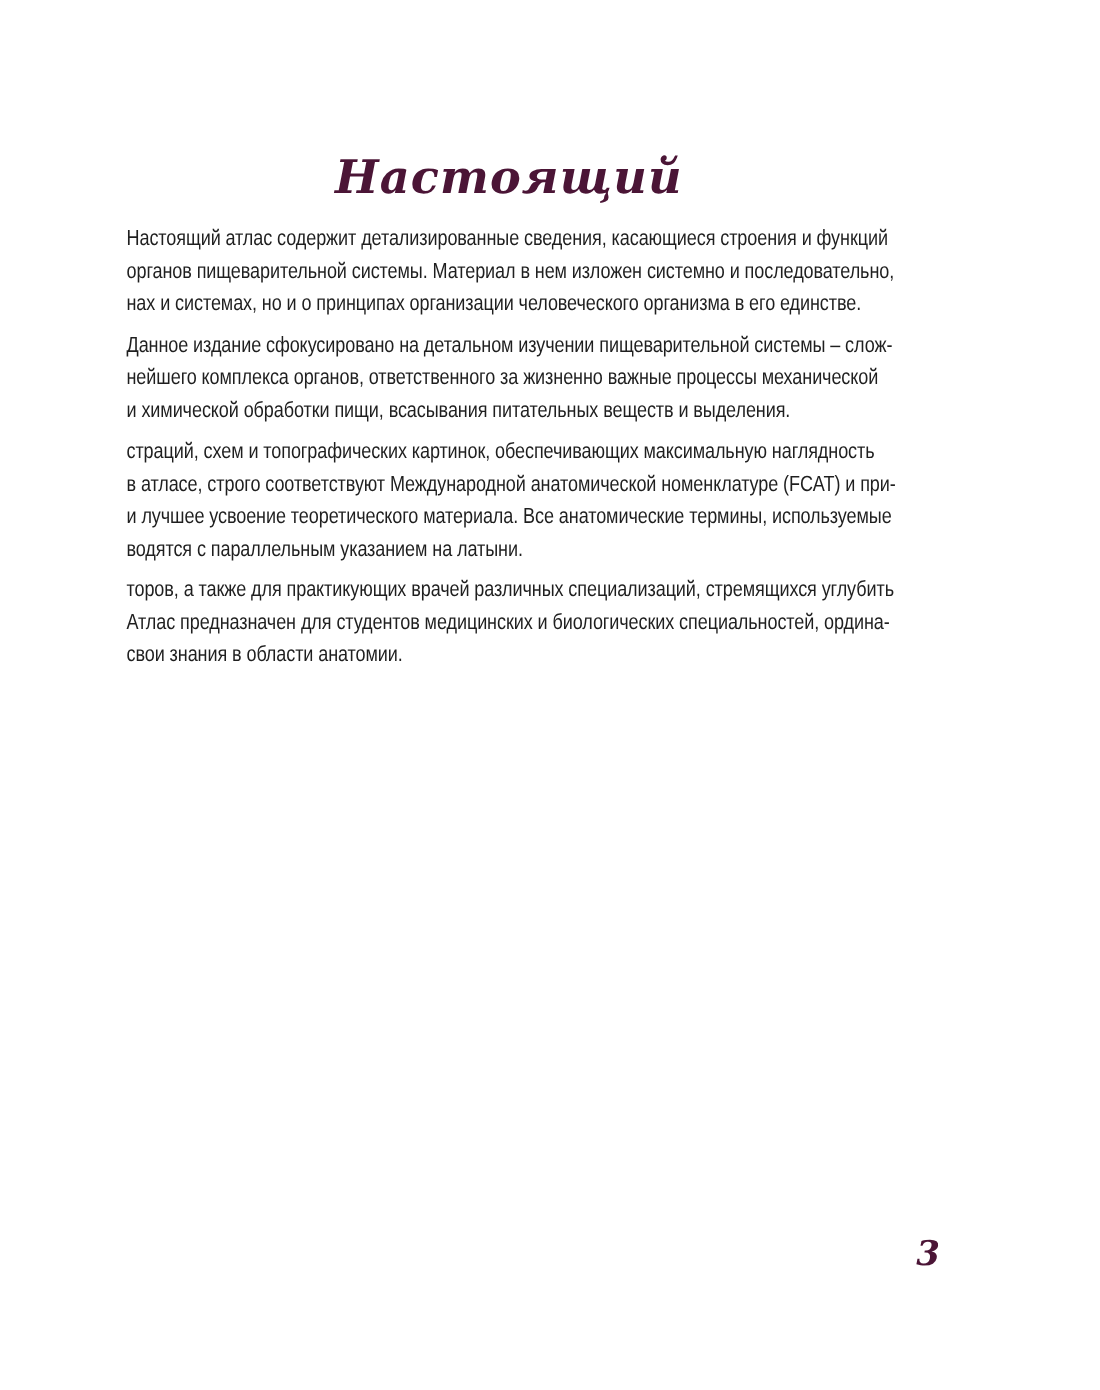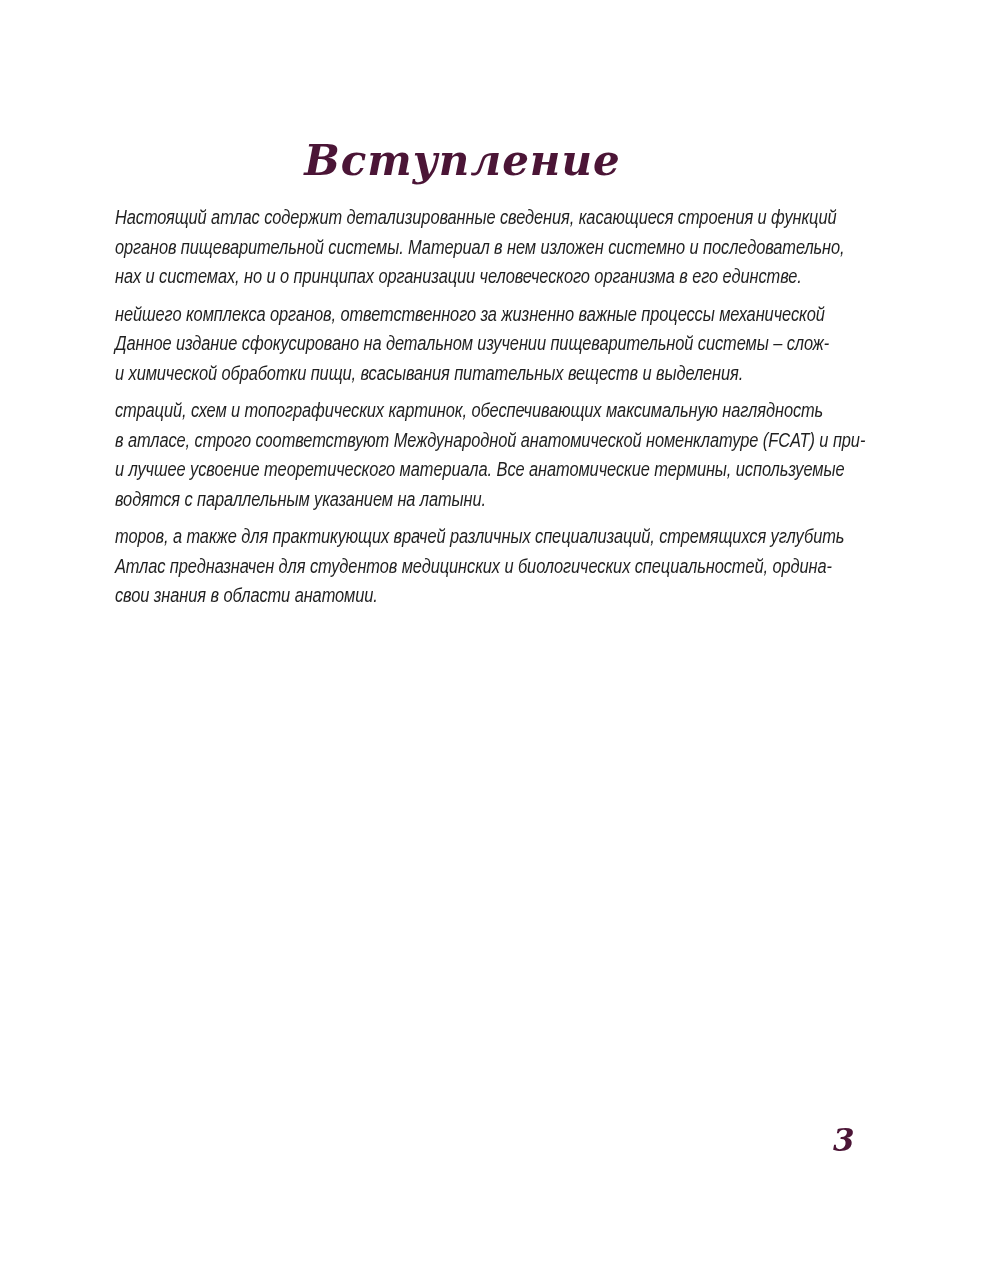--- a/index.html
+++ b/index.html
@@ -20,21 +20,20 @@
     font-family:"DejaVu Serif", serif;
     font-style:italic; font-weight:700;
     font-size:42px; line-height:1.3;
     color:var(--accent);
     letter-spacing:1px;
   }
   .content {
     position:absolute;
     top:203px; left:115px; width:700px;
     color:var(--body-text);
-    font-style:italic;
   }
   .para { margin-bottom:8px; }
   .line {
     height:29.5px; line-height:29.5px;
     white-space:nowrap;
   }
   .ln {
     display:inline-block;
     font-size:20px;
     letter-spacing:-0.1px;
@@ -49,33 +48,33 @@
     font-style:italic; font-weight:700;
     font-size:31px;
     color:var(--accent);
   }
 </style>
 </head>
 <body>
 
 <div class="page">
 
-  <div class="title">Вступление</div>
+  <div class="title">Настоящий</div>
 
   <div class="content">
 
     <div class="para">
       <div class="line"><span class="ln">Настоящий атлас содержит детализированные сведения, касающиеся строения и функций</span></div>
       <div class="line"><span class="ln">органов пищеварительной системы. Материал в нем изложен системно и последовательно,</span></div>
       <div class="line"><span class="ln">нах и системах, но и о принципах организации человеческого организма в его единстве.</span></div>
     </div>
 
     <div class="para">
+      <div class="line"><span class="ln">Данное издание сфокусировано на детальном изучении пищеварительной системы – слож-</span></div>
       <div class="line"><span class="ln">нейшего комплекса органов, ответственного за жизненно важные процессы механической</span></div>
-      <div class="line"><span class="ln">Данное издание сфокусировано на детальном изучении пищеварительной системы – слож-</span></div>
       <div class="line"><span class="ln">и химической обработки пищи, всасывания питательных веществ и выделения.</span></div>
     </div>
 
     <div class="para">
       <div class="line"><span class="ln">страций, схем и топографических картинок, обеспечивающих максимальную наглядность</span></div>
       <div class="line"><span class="ln">в атласе, строго соответствуют Международной анатомической номенклатуре (FCAT) и при-</span></div>
       <div class="line"><span class="ln">и лучшее усвоение теоретического материала. Все анатомические термины, используемые</span></div>
       <div class="line"><span class="ln">водятся с параллельным указанием на латыни.</span></div>
     </div>
 

